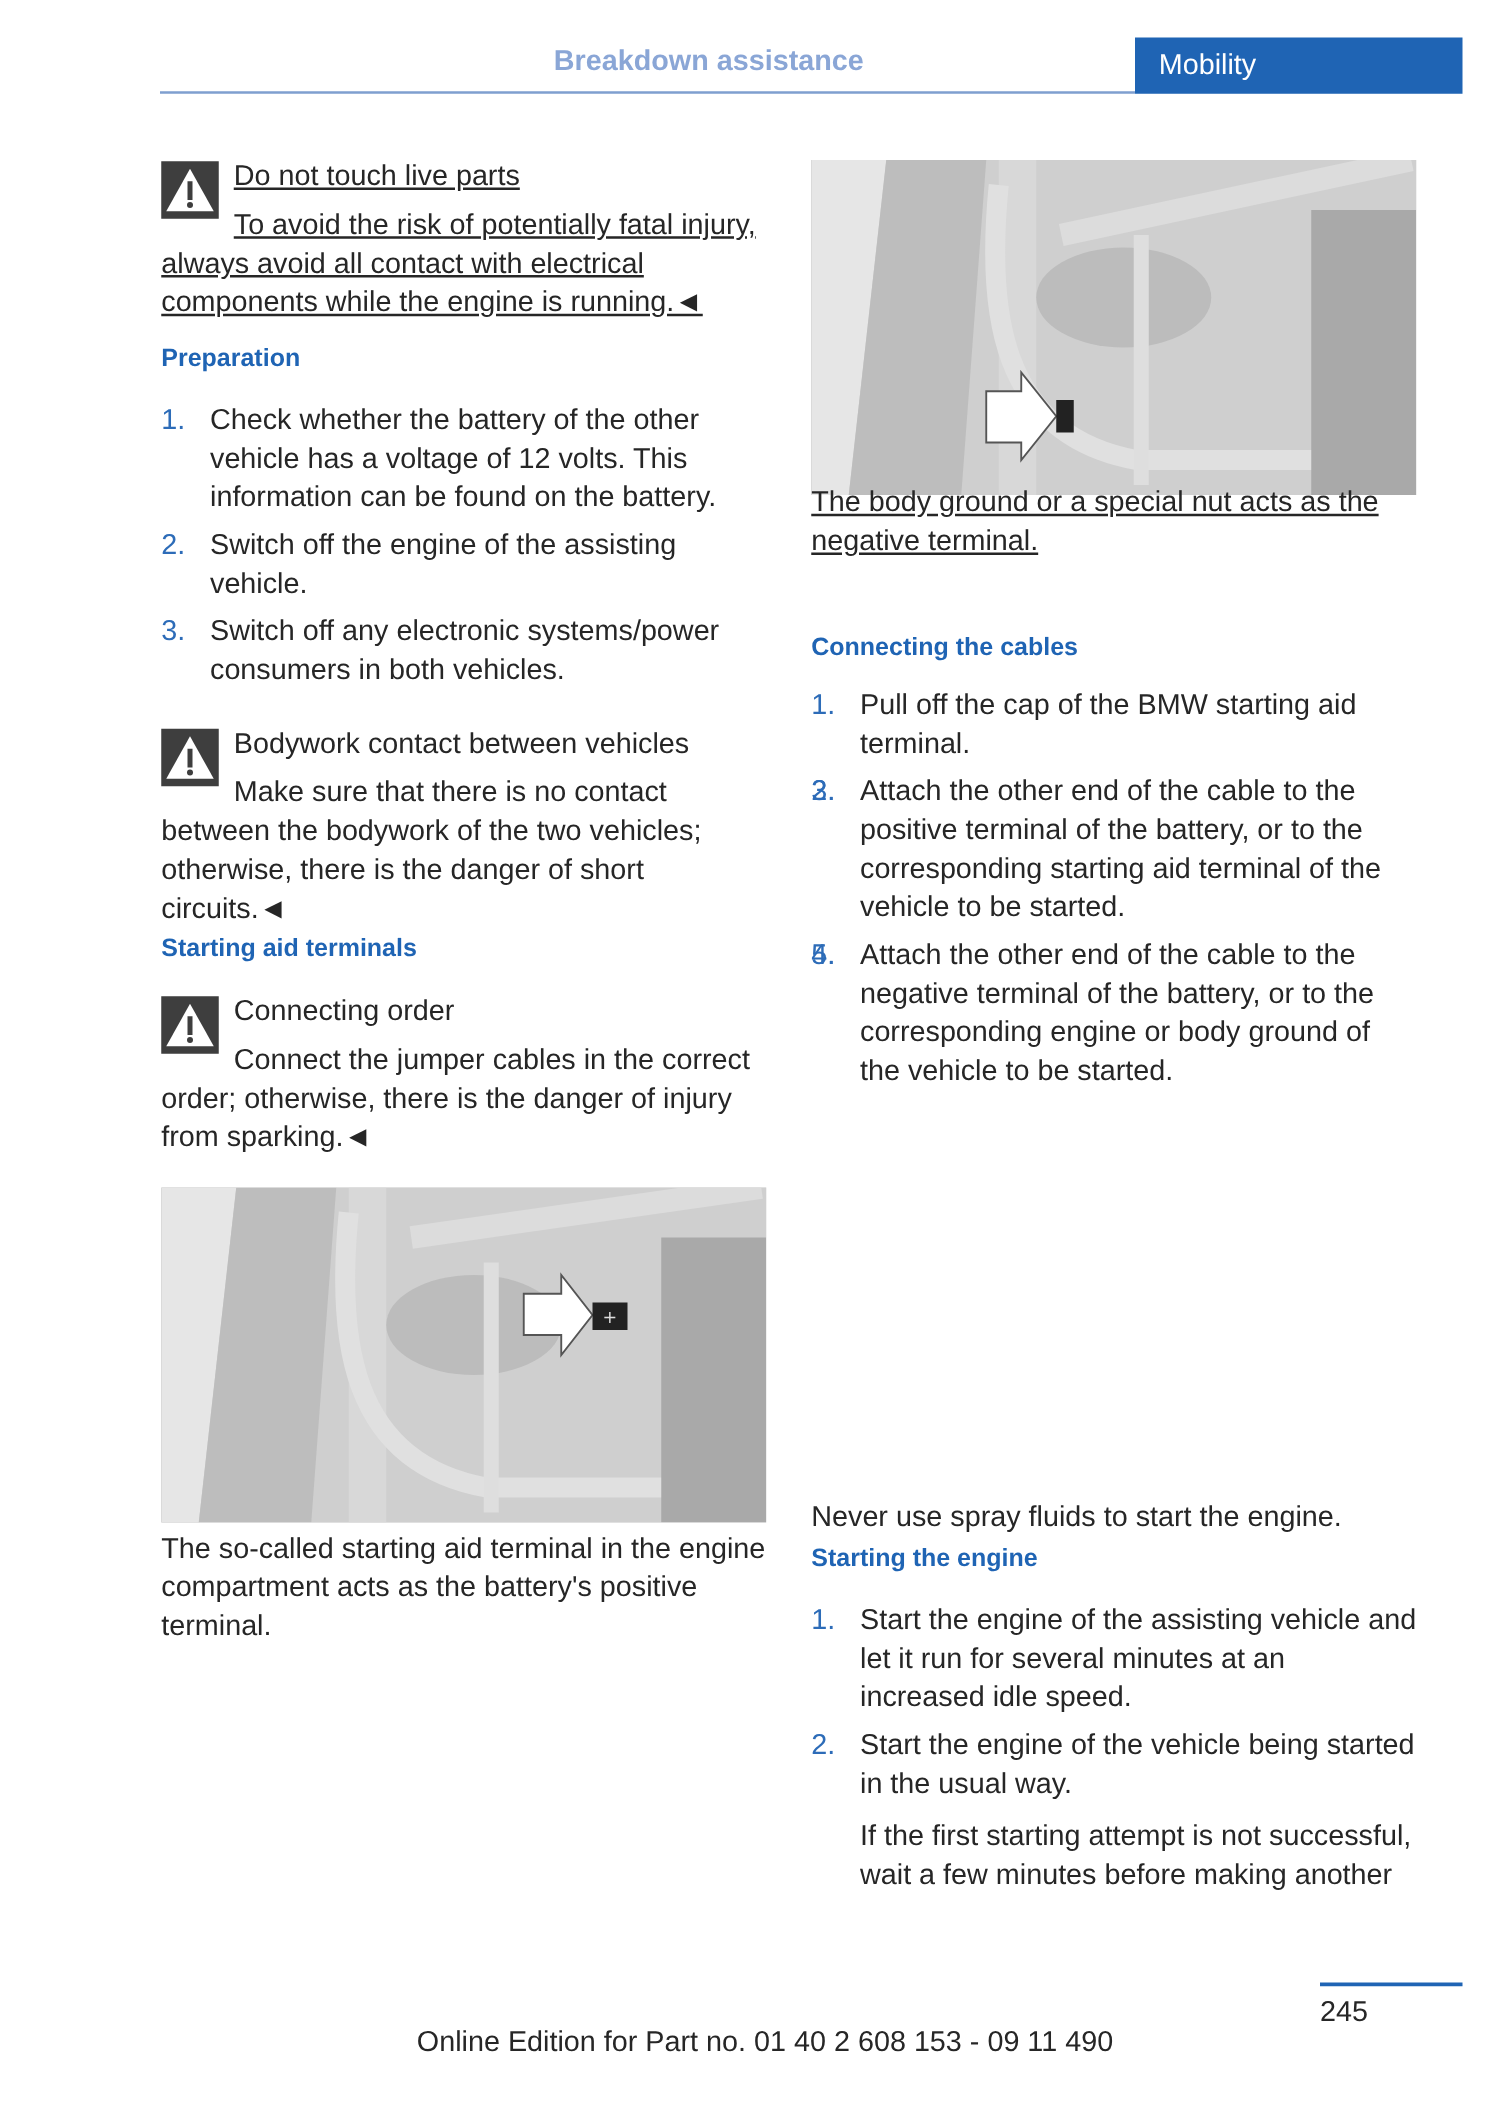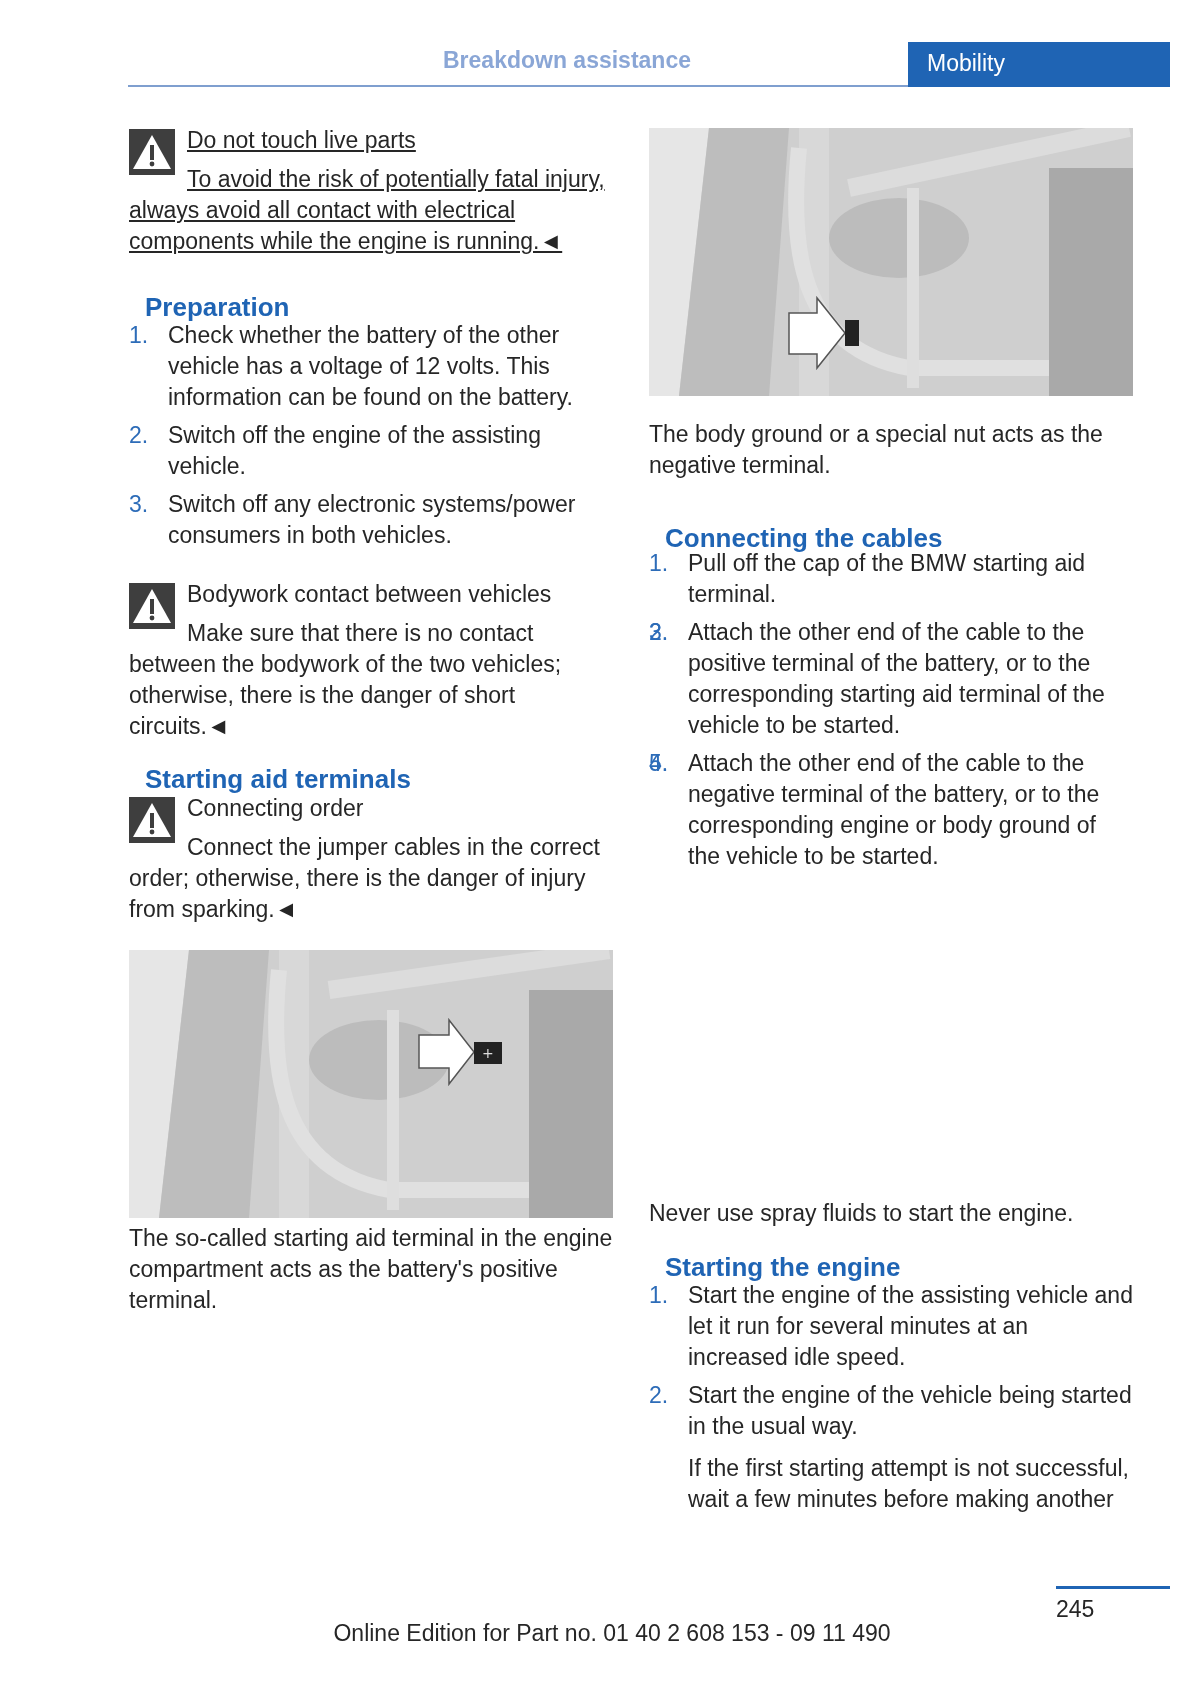--- a/index.html
+++ b/index.html
@@ -1,35 +1,35 @@
 <!DOCTYPE html>
 <html><head>
 <meta charset="utf-8">
 <style>
   html, body { margin:0; padding:0; background:#ffffff; }
   body { width:1191px; height:1684px; position:relative; overflow:hidden;
          font-family:"Liberation Sans", "DejaVu Sans", sans-serif; color:#262626; }
-  .header { position:absolute; left:0; top:12px; width:976px; height:80px; }
+  .header { position:absolute; left:0; top:0; width:976px; height:80px; }
   .header-line { position:absolute; left:128px; top:73px; width:780px; height:2px; background:#7f9fcf; }
   .header-section { position:absolute; top:35px; right:285px; font-size:23px; font-weight:bold; color:#8aa6d6; white-space:nowrap; }
   .header-tab { position:absolute; left:908px; top:30px; width:262px; height:45px; background:#1f64b4; }
   .header-tab span { position:absolute; left:19px; top:8px; font-size:23px; font-weight:normal; color:#ffffff; }
 
   .col { position:absolute; top:0; width:484px; }
   .col-left { left:129px; }
   .col-right { left:649px; }
 
   .p { font-size:23px; line-height:31px; margin:0; }
   .warn { position:absolute; width:484px; }
   .warn-icon { float:left; width:46px; height:46px; background:#3e3e3e; margin:4px 12px 4px 0; position:relative; }
   .warn-icon svg { position:absolute; left:0; top:0; }
   .warn-title { font-size:23px; line-height:31px; margin:0 0 8px 0; }
   .warn-body { font-size:23px; line-height:31px; margin:0; }
 
-  .h2 { position:absolute; font-size:26px; font-weight:bold; color:#1f64b4; margin:16px; white-space:nowrap;text-align:center; }
+  .h2 { position:absolute; font-size:20px; font-weight:bold; color:#1f64b4; margin:0; white-space:nowrap;text-align:center; }
   .list { position:absolute; width:484px; margin:0; padding:0; list-style:none; }
   .list li { position:relative; padding-left:39px; font-size:23px; line-height:31px; margin-bottom:7px; }
   .list li .num { position:absolute; left:0; top:0; color:#2d6cb8; }
   .figure { position:absolute; width:484px; height:268px; background:#c8c8c8; overflow:hidden; }
   .caption { position:absolute; width:484px; font-size:23px; line-height:31px; margin:0; }
 
   .footer-line { position:absolute; left:1056px; top:1586px; width:114px; height:3px; background:#1f64b4; }
   .page-num { position:absolute; left:1056px; top:1596px; font-size:23px; color:#262626; }
   .footer-text { position:absolute; left:0; width:1224px; text-align:center; top:1620px; font-size:23px; color:#262626; }
 </style>
@@ -119,21 +119,21 @@
       <rect x="150" y="0" width="30" height="268" fill="#d8d8d8"></rect>
       <path d="M150 20 C140 120, 150 220, 260 240 L480 240" stroke="#e0e0e0" stroke-width="16" fill="none"></path>
       <path d="M200 60 L480 0" stroke="#dcdcdc" stroke-width="18" fill="none"></path>
       <ellipse cx="250" cy="110" rx="70" ry="40" fill="#bcbcbc"></ellipse>
       <rect x="258" y="60" width="12" height="200" fill="#dedede"></rect>
       <rect x="400" y="40" width="84" height="228" fill="#a9a9a9"></rect>
       <polygon points="140,185 168,185 168,170 196,205 168,240 168,226 140,226" fill="#ffffff" stroke="#555" stroke-width="1.5"></polygon>
       <rect x="196" y="192" width="14" height="26" fill="#222"></rect>
     </svg>
   </div>
-  <p class="caption" style="top:419px;">The body ground or a special nut acts as the negative terminal.</p>
+  <p class="caption" style="top:386px;text-decoration:underline;">The body ground or a special nut acts as the negative terminal.</p>
 
   <h2 class="h2" style="top:507px;">Connecting the cables</h2>
   <ol class="list" style="top:548px;">
     <li><span class="num">1.</span><span>Pull off the cap of the BMW starting aid terminal.</span></li>
     <li><span class="num">2.</span></li>
     <li><span class="num">3.</span><span>Attach the other end of the cable to the positive terminal of the battery, or to the corresponding starting aid terminal of the vehicle to be started.</span></li>
     <li><span class="num">4.</span></li>
     <li><span class="num">5.</span><span>Attach the other end of the cable to the negative terminal of the battery, or to the corresponding engine or body ground of the vehicle to be started.</span></li>
   </ol>
 

